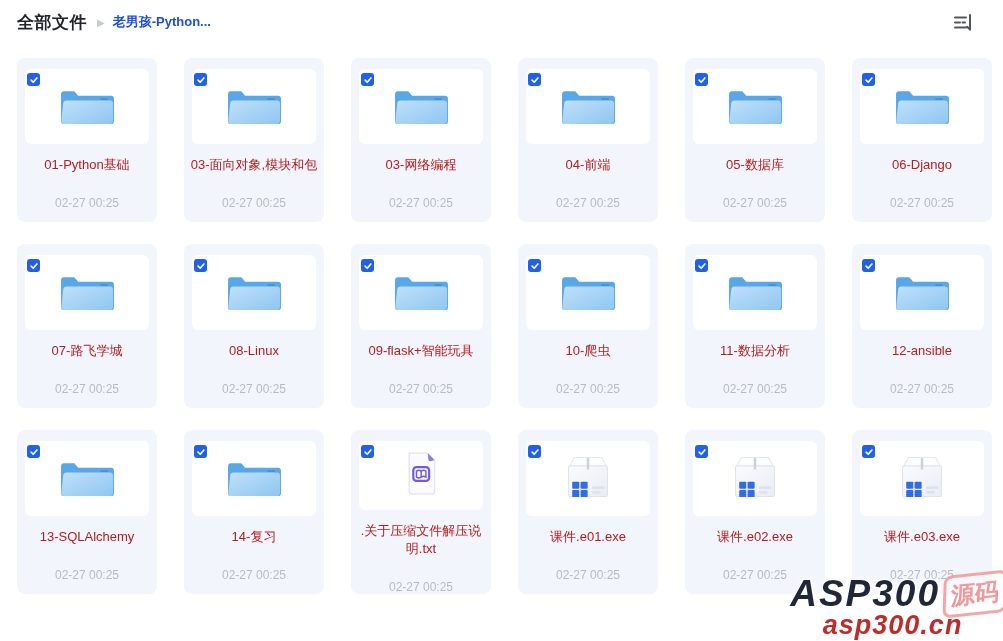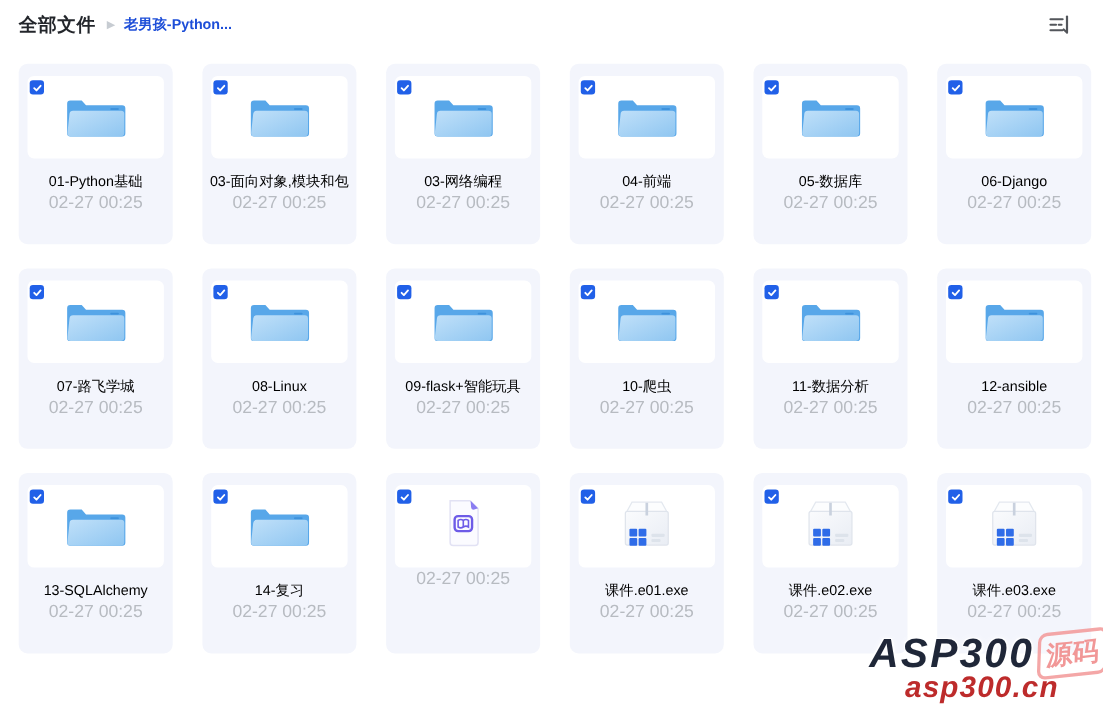--- a/index.html
+++ b/index.html
@@ -41,24 +41,24 @@
     width:140px; height:164px; background:#f3f5fc; border-radius:8px;
     display:flex; flex-direction:column; align-items:center; cursor:pointer; overflow:hidden;
   }
   .thumb {
     position:relative; width:124px; height:75px; margin-top:11px;
     background:#ffffff; border-radius:6px;
     display:flex; align-items:center; justify-content:center;
   }
   .card-check { position:absolute; top:4px; left:2px; }
   .fname {
-    margin-top:12px; font-size:13px; line-height:18px; color:#000000;
+    margin-top:12px; font-size:13px; line-height:18px; color:#b91c1c;
     text-align:center; padding:0 6px; word-break:break-all; max-width:100%;
   }
-  .fdate { margin-top:2px; font-size:16px; color:#b7bbc1; }
+  .fdate { margin-top:22px; font-size:12px; color:#b7bbc1; }
 
   
   .watermark {
     position:absolute; right:-6px; bottom:0; z-index:20;
     text-align:center; pointer-events:none; opacity:.93;
   }
   .wm-row { display:flex; align-items:center; justify-content:flex-end; }
   .wm-asp {
     font-size:37px; font-weight:800; font-style:italic; letter-spacing:2px;
     color:#0f172a;
@@ -448,20 +448,21 @@
         </svg>
       </span>
       <span class="file-icon"><svg width="58" height="52" viewBox="0 0 64 56">
     <path d="M19 5 H39 L47 13 V47 Q47 50 44 50 H22 Q19 50 19 47 Z" fill="#fbfbff" stroke="#e2e2f4" stroke-width="1.5"></path>
     <path d="M39.5 5 L47 12.5 L42.5 14 Q40 14 40 11.5 Z" fill="#8b7df1"></path>
     <rect x="23.5" y="20.5" width="17.5" height="15" rx="3.5" fill="none" stroke="#6d5be7" stroke-width="2.4"></rect>
     <path d="M27 24.8 q2.6-1.8 5.2 0 q2.6-1.8 5.2 0 v6.6 q-2.6-1.8-5.2 0 q-2.6 1.8-5.2 0 z" fill="none" stroke="#6d5be7" stroke-width="1.6"></path>
     <path d="M32.2 24.8 V31.5" stroke="#6d5be7" stroke-width="1.6"></path>
   </svg></span>
     </div>
+    <div class="fname">.关于压缩文件解压说明.txt</div>
     <div class="fdate">02-27 00:25</div>
   </div>
 
   <div class="card">
     <div class="thumb">
       <span class="checkbox card-check">
         <svg width="10" height="10" viewBox="0 0 12 12" fill="none">
           <path d="M2.5 6.2 L5 8.7 L9.5 3.6" stroke="#ffffff" stroke-width="2" stroke-linecap="round" stroke-linejoin="round"></path>
         </svg>
       </span>

